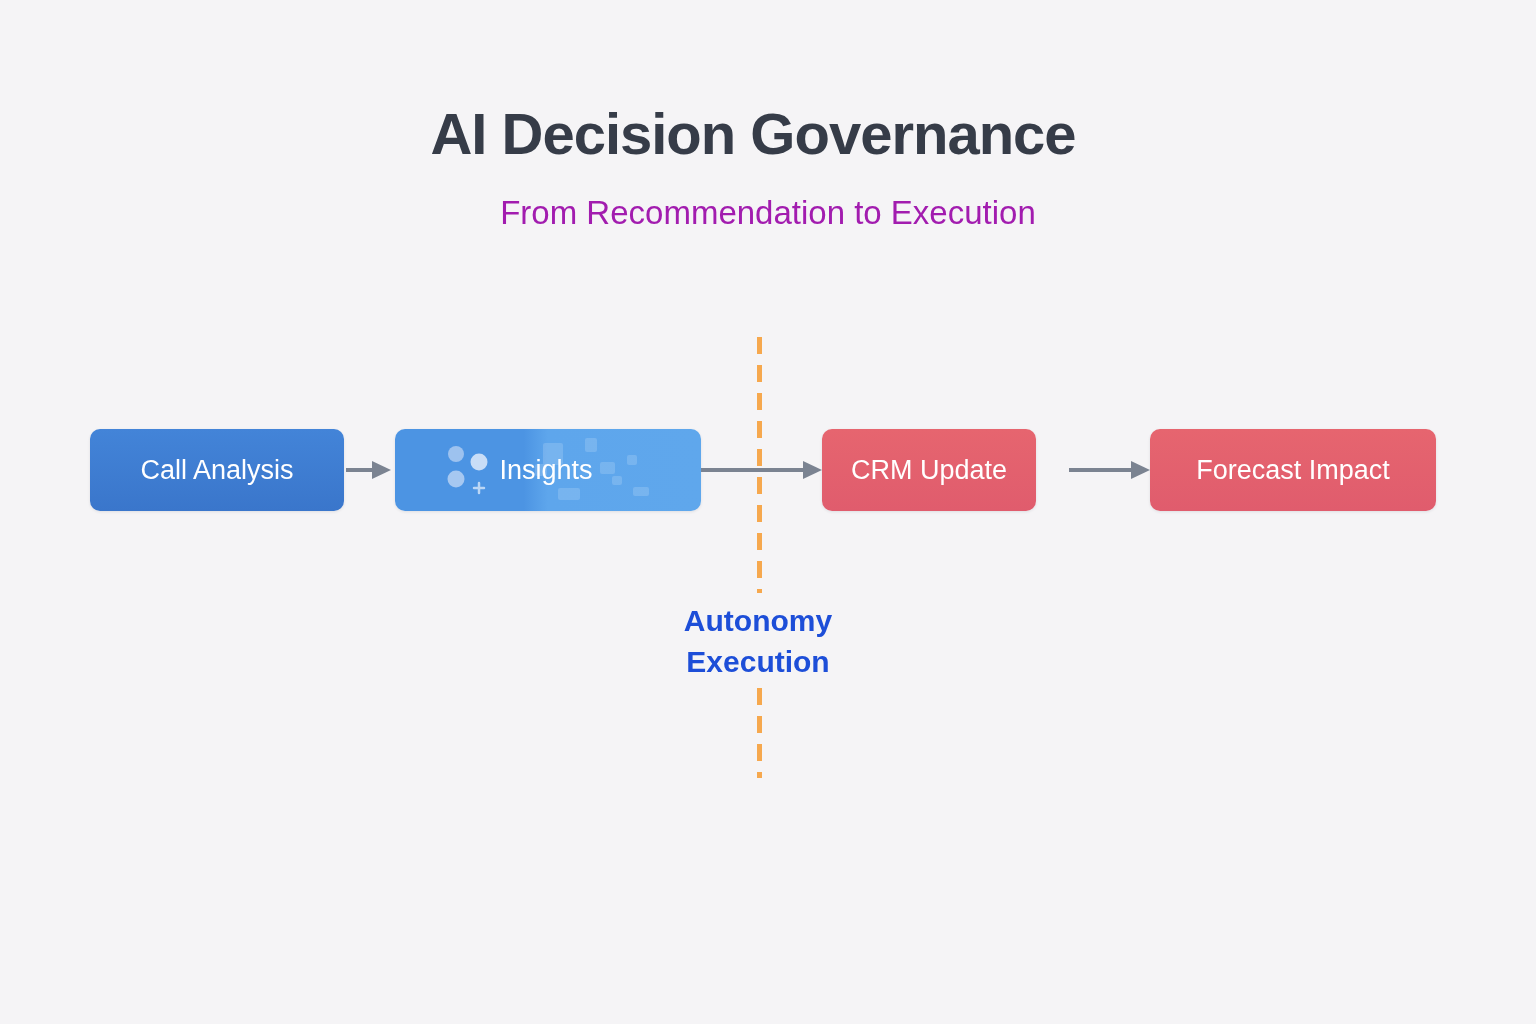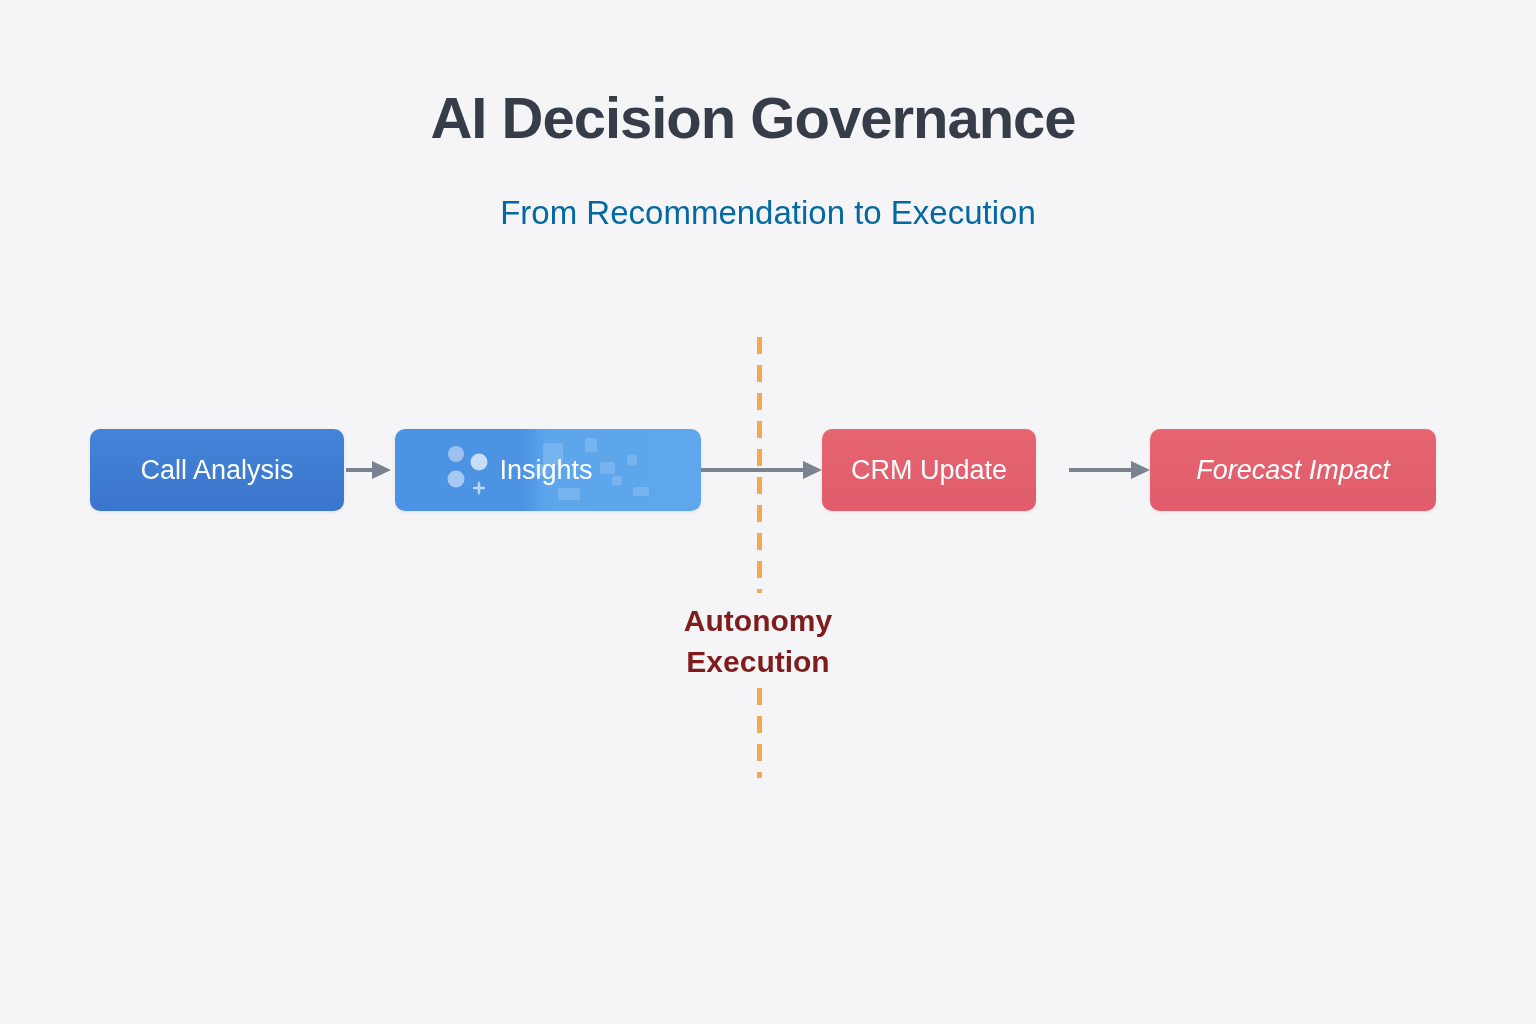--- a/index.html
+++ b/index.html
@@ -4,45 +4,45 @@
 <style>
   html,body{margin:0;padding:0;}
   .canvas{
     position:relative;
     width:1536px;height:1024px;
     background:#f5f4f6;
     font-family:"Liberation Sans", sans-serif;
     overflow:hidden;
   }
   .title{
-    position:absolute;top:84px;left:0;width:1506px;
+    position:absolute;top:100px;left:0;width:1506px;
     text-align:center;
     font-size:58px;font-weight:700;color:#363c48;
     letter-spacing:-1px;
   }
   .subtitle{
     position:absolute;top:194px;left:0;width:1536px;
     text-align:center;
-    font-size:33px;font-weight:400;color:#0369a1;
+    font-size:33px;font-weight:400;color:#a21caf;
   }
   .node{
     position:absolute;top:429px;height:82px;
     border-radius:10px;
     display:flex;align-items:center;justify-content:center;
     color:#ffffff;font-size:27px;font-weight:500;
     box-shadow:0 1px 3px rgba(30,40,60,0.10);
   }
   .node-call{left:90px;width:254px;background:linear-gradient(180deg,#4384d8,#3a76cb);}
   .node-insights{
     left:395px;width:306px;
     background:linear-gradient(90deg,#4c94e3 0%,#4c94e3 42%,#5ea6ec 50%,#5fa7ec 100%);
     overflow:hidden;
   }
   .node-crm{left:822px;width:214px;background:linear-gradient(180deg,#e6656f,#e05c6d);}
-  .node-forecast{left:1150px;width:286px;background:linear-gradient(180deg,#e6656f,#e05c6d);font-style:italic;}
+  .node-forecast{left:1150px;width:286px;background:linear-gradient(180deg,#e6656f,#e05c6d);}
   .node-content{display:flex;align-items:center;gap:8px;transform:translateX(-29px);}
   .tex{position:absolute;background:#ffffff;opacity:0.16;border-radius:2px;}
   .tex1{left:140px;top:35px;width:12px;height:12px;}
   .tex2{left:148px;top:14px;width:20px;height:22px;}
   .tex3{left:190px;top:9px;width:12px;height:14px;}
   .tex4{left:205px;top:33px;width:15px;height:12px;}
   .tex5{left:217px;top:47px;width:10px;height:9px;}
   .tex6{left:232px;top:26px;width:10px;height:10px;}
   .tex7{left:238px;top:58px;width:16px;height:9px;}
   .tex8{left:163px;top:59px;width:22px;height:12px;}
@@ -56,21 +56,21 @@
   .a2-line{left:701px;width:103px;} .a2-head{left:803px;}
   .a3-line{left:1069px;width:63px;} .a3-head{left:1131px;}
   .dash-seg{
     position:absolute;left:757px;width:5px;z-index:1;
     background:repeating-linear-gradient(180deg,#f6a84e 0 17px,rgba(0,0,0,0) 17px 28px);
   }
   .dash-top{top:337px;height:256px;}
   .dash-bottom{top:688px;height:90px;}
   .boundary-label{
     position:absolute;left:633px;top:600px;width:250px;
-    text-align:center;color:#7f1d1d;
+    text-align:center;color:#1d4ed8;
     font-size:30px;font-weight:600;line-height:41px;z-index:2;
   }
   .insights-icon{flex:0 0 auto;}
 </style>
 </head>
 <body>
 
 <div class="canvas">
 
   <div class="title">AI Decision Governance</div>

